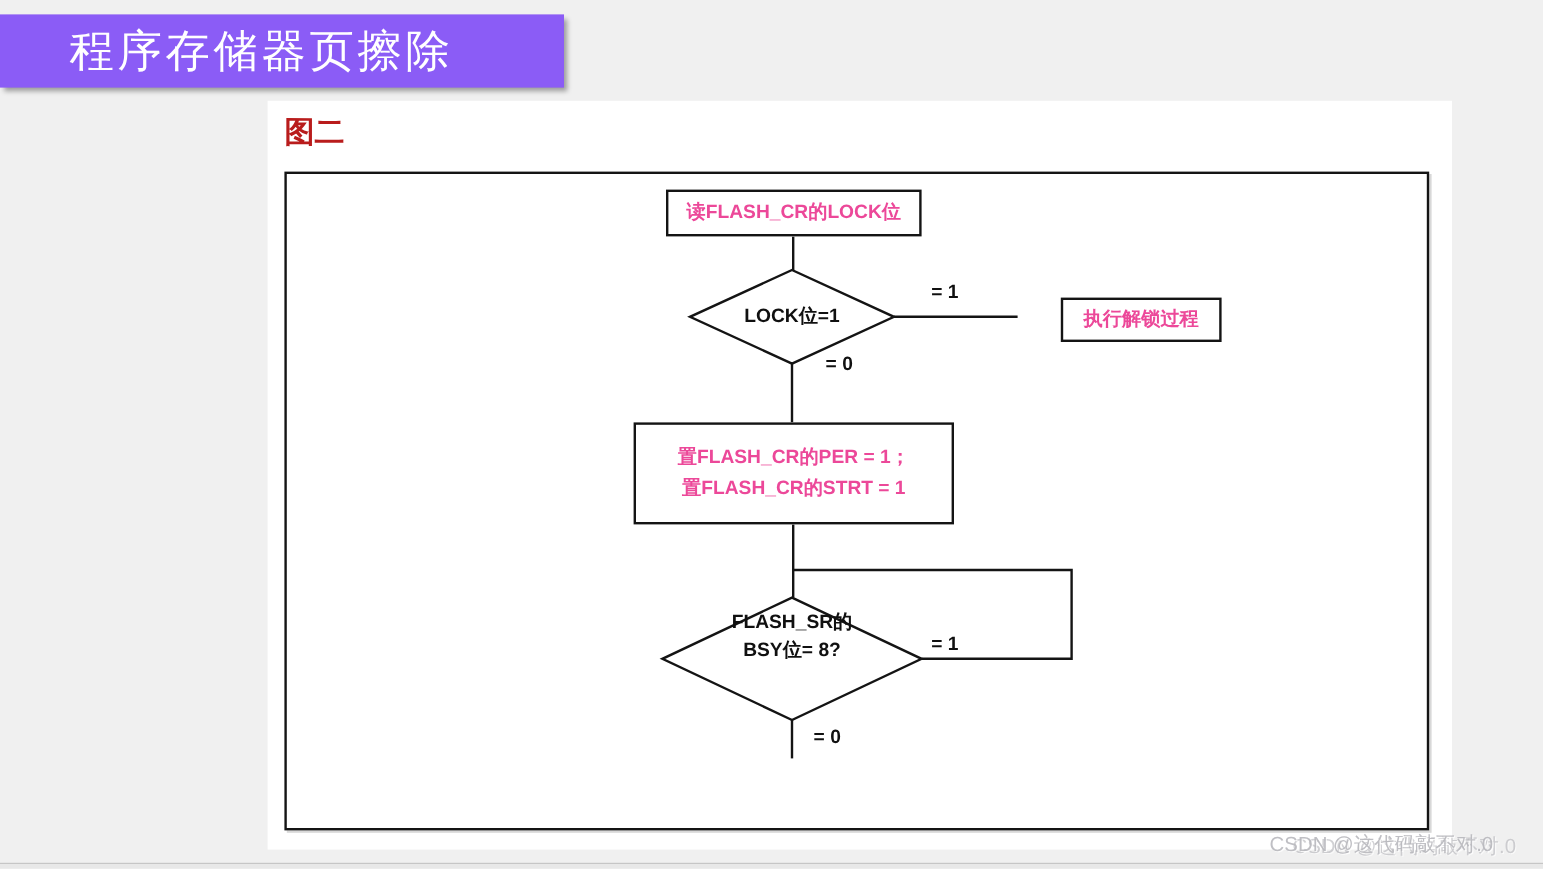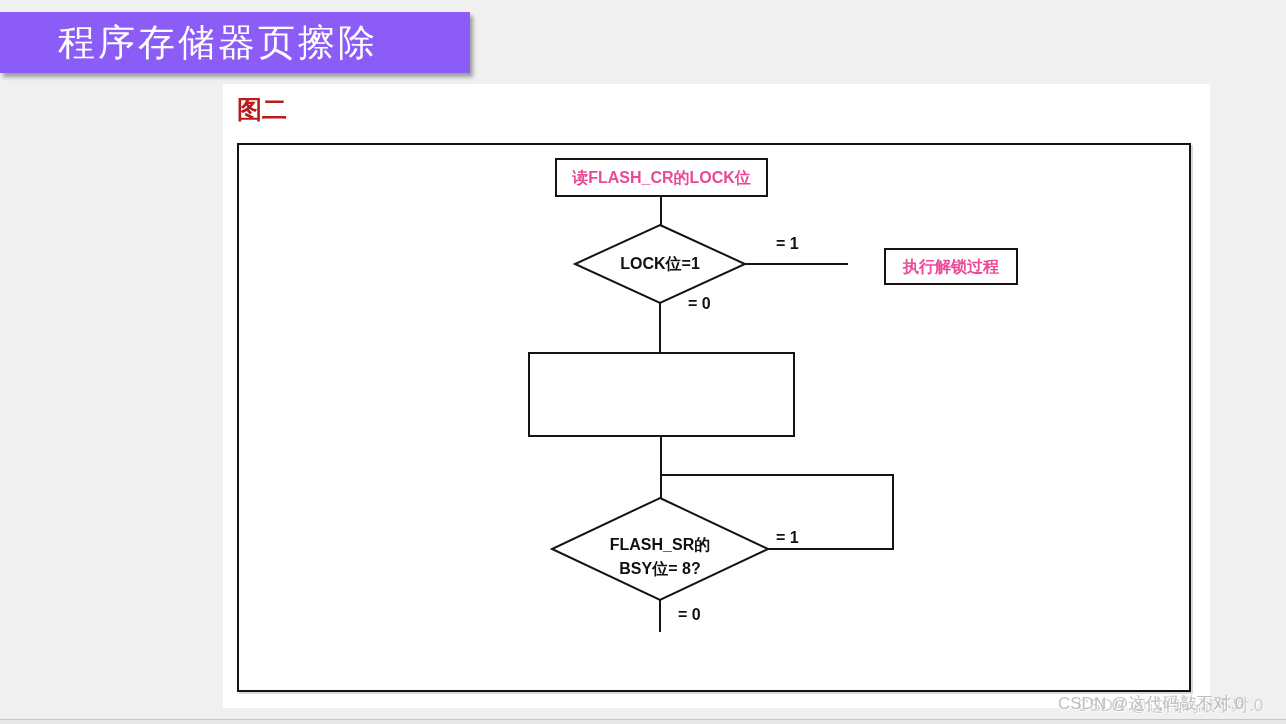--- a/index.html
+++ b/index.html
@@ -134,28 +134,30 @@
 
   <div class="fc-box" style="left:316px; top:13px; width:213px; height:39px;">
     <span class="ln">读FLASH_CR的LOCK位</span>
   </div>
 
   <div class="fc-box" style="left:609px; top:103px; width:134px; height:37px;margin-left:36px;">
     <span class="ln">执行解锁过程</span>
   </div>
 
   <div class="fc-box" style="left:289px; top:207px; width:267px; height:85px;">
+    <span class="ln">置FLASH_CR的PER = 1；</span>
+    <span class="ln">置FLASH_CR的STRT = 1</span>
   </div>
 
 
   <div class="fc-dtext" style="left:336px; top:103px; width:170px; height:32px;">
     <span>LOCK位=1</span>
   </div>
 
-  <div class="fc-dtext" style="left:313px; top:386px; width:216px; height:52px;align-items:center;">
+  <div class="fc-dtext" style="left:313px; top:360px; width:216px; height:52px;align-items:center;">
     <span>FLASH_SR的</span>
     <span>BSY位= 8?</span>
   </div>
 
   <div class="fc-label" style="left:537px; top:90px;">= 1</div>
   <div class="fc-label" style="left:449px; top:150px;">= 0</div>
   <div class="fc-label" style="left:537px; top:384px;">= 1</div>
   <div class="fc-label" style="left:439px; top:461px;">= 0</div>
 </div>
 

